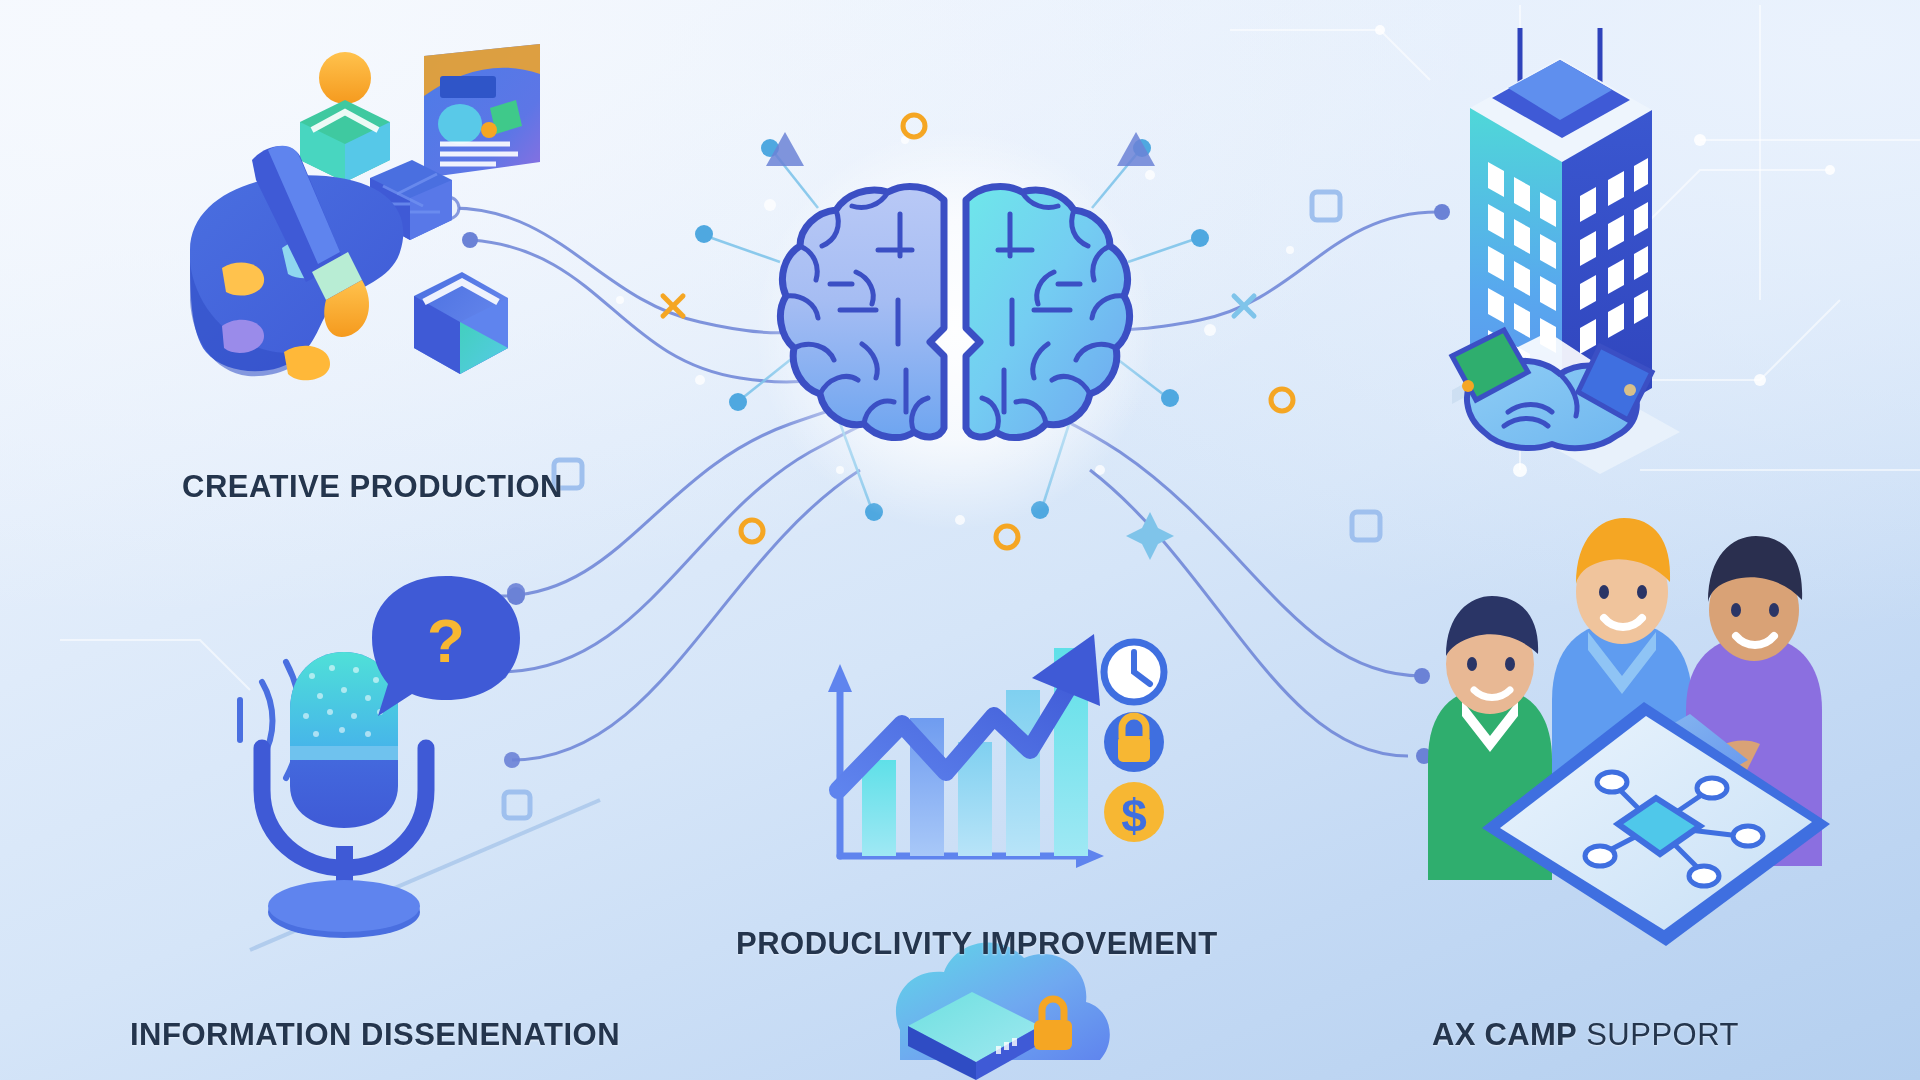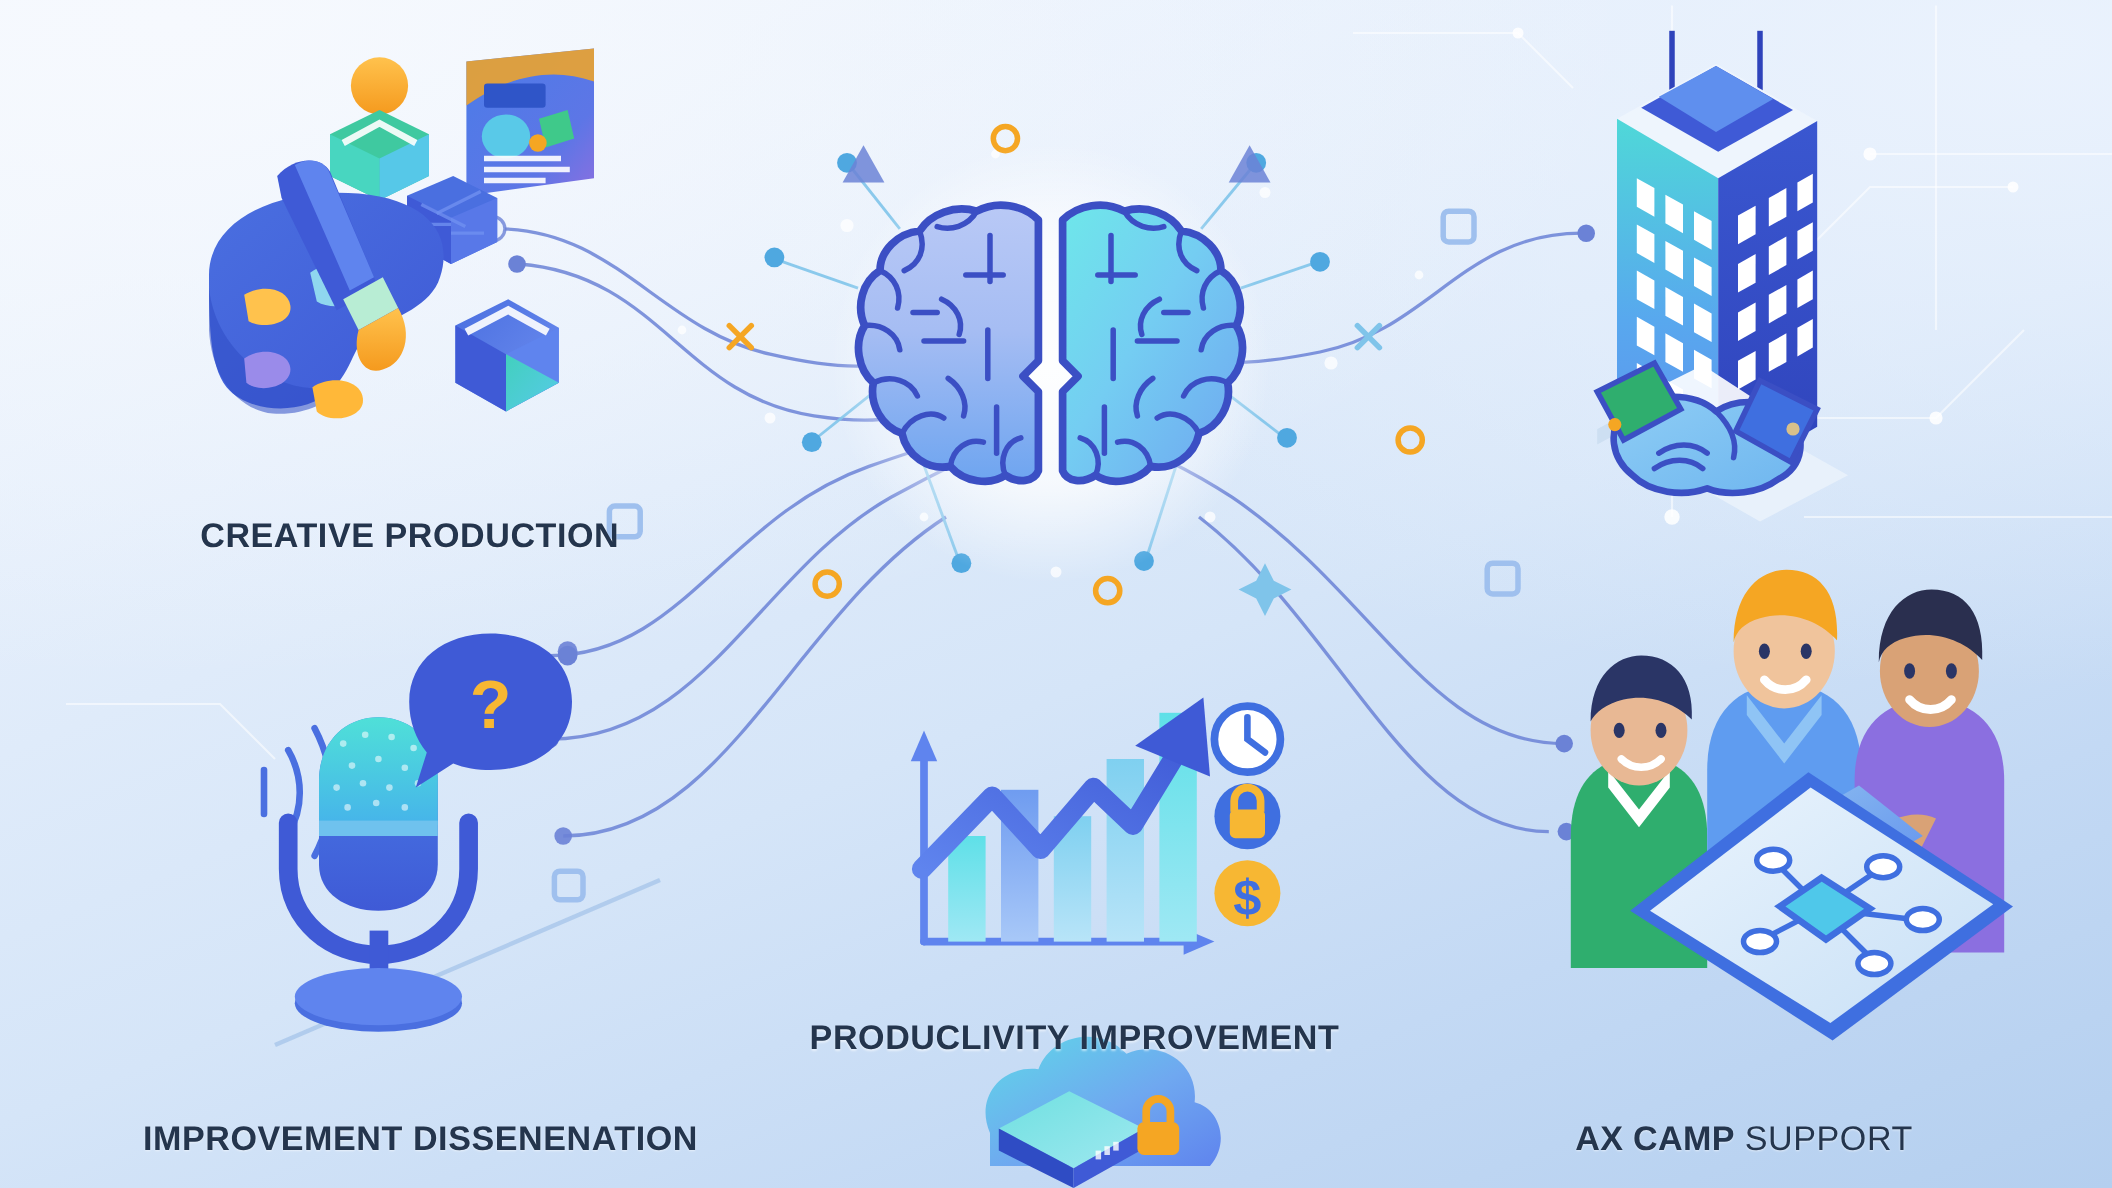--- a/index.html
+++ b/index.html
@@ -664,19 +664,19 @@
       </g>
       <g>
         <rect x="1034" y="1020" width="38" height="30" rx="6" fill="#f5a623"></rect>
         <path d="M1042 1020 V 1010 a11 11 0 0 1 22 0 v10" fill="none" stroke="#f5a623" stroke-width="7"></path>
       </g>
     </svg>
   </div>
 
   <div class="label" id="label-creative">CREATIVE PRODUCTION</div>
 
-  <div class="label" id="label-info">IMPROVEMENT DISSENENATION</div>
+  <div class="label" id="label-info">INFORMATION DISSENENATION</div>
 
   <div class="label" id="label-productivity">PRODUCLIVITY IMPROVEMENT</div>
 
   <div class="label" id="label-axcamp"><span class="strong">AX CAMP</span><span> SUPPORT</span></div>
 
 </div>
 
 </body></html>

